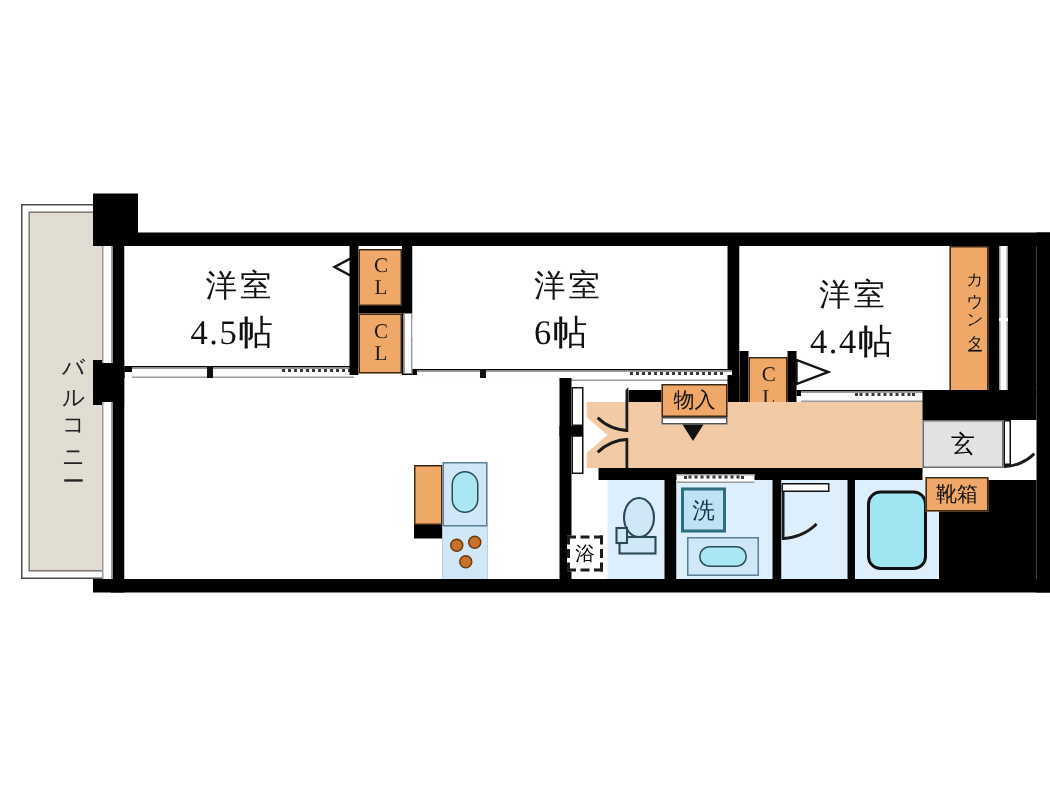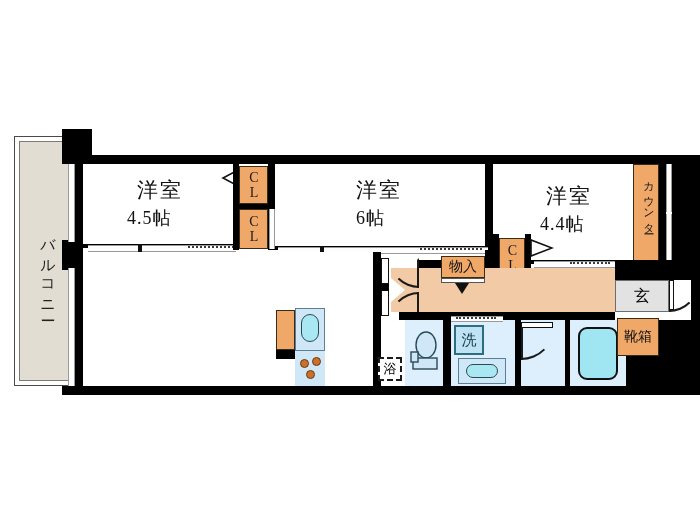--- a/index.html
+++ b/index.html
@@ -23,21 +23,21 @@
 
   
   .orange{background:#f0a868;border:1px solid #3a2a18;}
   .orange-label{display:flex;align-items:center;justify-content:center;
        color:#1a1a1a;line-height:1.0;text-align:center;}
   .vert{writing-mode:vertical-rl;text-orientation:upright;letter-spacing:1px;}
 
   
   .lbl{position:absolute;color:#111;white-space:nowrap;}
   .room-name{font-size:21px;letter-spacing:2px;}
-  .room-size{font-size:18px;letter-spacing:1px;text-align:right;}
+  .room-size{font-size:23px;letter-spacing:1px;text-align:right;}
   .ldk-name{font-size:26px;letter-spacing:5px;font-weight:500;}
   .ldk-size{font-size:26px;letter-spacing:1px;}
   .cl-t{font-size:13px;font-family:"Liberation Serif",serif;}
   .tiny{font-size:12px;}
   .balcony-t{font-size:15px;letter-spacing:4px;color:#222;}
   .counter-t{font-size:11px;letter-spacing:1px;}
   .sashw{background:#fdfdfd;border-top:1px solid #9a9a9a;border-bottom:1px solid #9a9a9a;}
   .sashv{background:#fdfdfd;border-left:1px solid #9a9a9a;border-right:1px solid #9a9a9a;}
   .dotline{border-top:2px dotted #3a3a3a;}
 
@@ -213,17 +213,17 @@
   <div class="ab tub" style="left:578px;top:327px;width:40px;height:53px;"></div>
   <div class="ab wall" style="left:626px;top:320px;width:65px;height:66px;"></div>
 
   <div class="ab corridor" style="left:615px;top:268px;width:1px;height:44px;"></div>
   <div class="ab gray" style="left:615px;top:280px;width:54px;height:32px;display:flex;align-items:center;justify-content:center;">
      <span class="tiny" style="font-size:16px;">玄</span>
   </div>
   <div class="ab arc swing-bl" style="left:669px;top:282px;width:30px;height:30px;border-radius:0 0 100% 0;"></div>
   <div class="ab" style="left:669px;top:280px;width:5px;height:30px;background:#ffffff;border:1px solid #111;"></div>
 
-  <div class="ab orange boxlabel" style="left:617px;top:318px;width:42px;height:38px;font-size:14px;">靴箱</div>
+  <div class="ab orange boxlabel" style="left:617px;top:318px;width:42px;height:23px;font-size:14px;">靴箱</div>
 
   <div class="ab wall" style="left:615px;top:260px;width:76px;height:20px;"></div>
 
 </div>
 
 </body></html>

